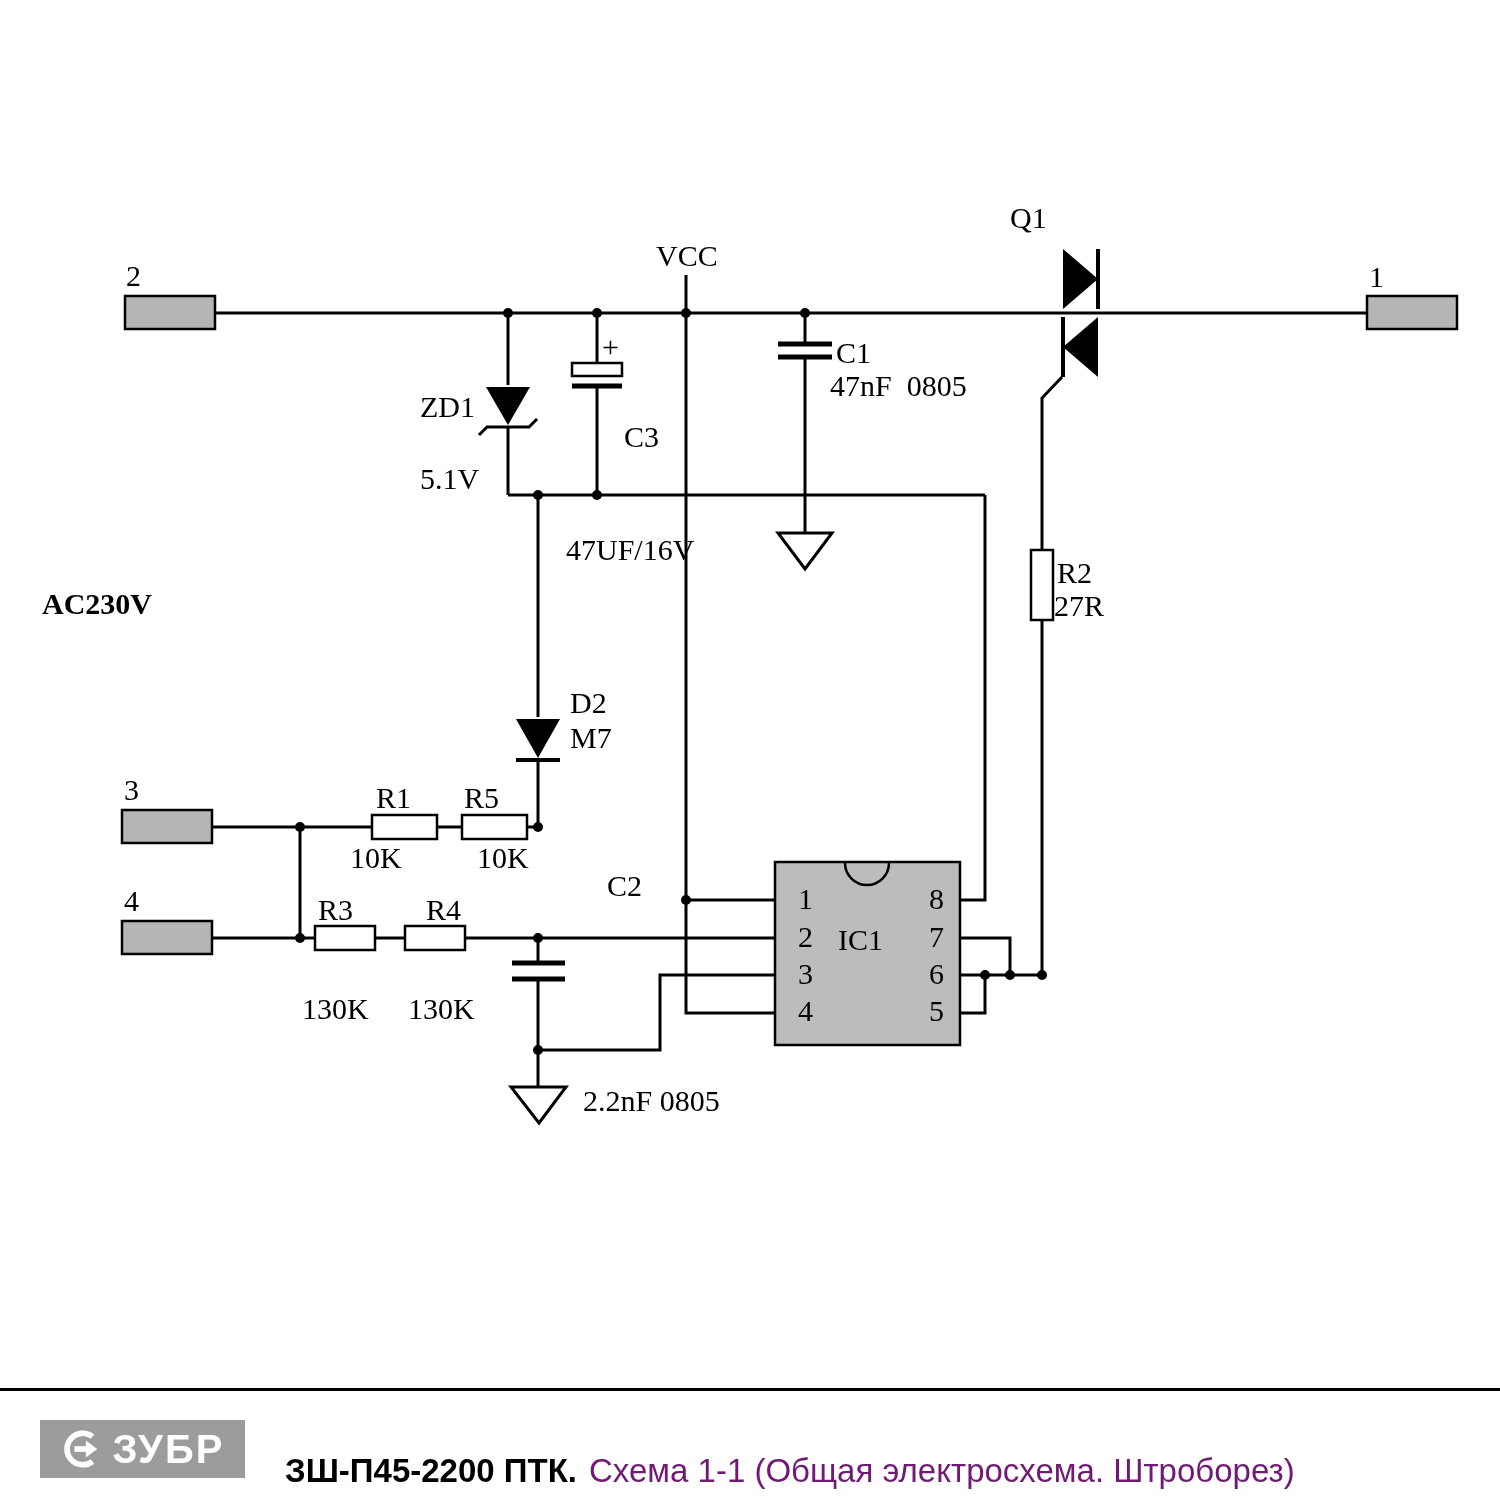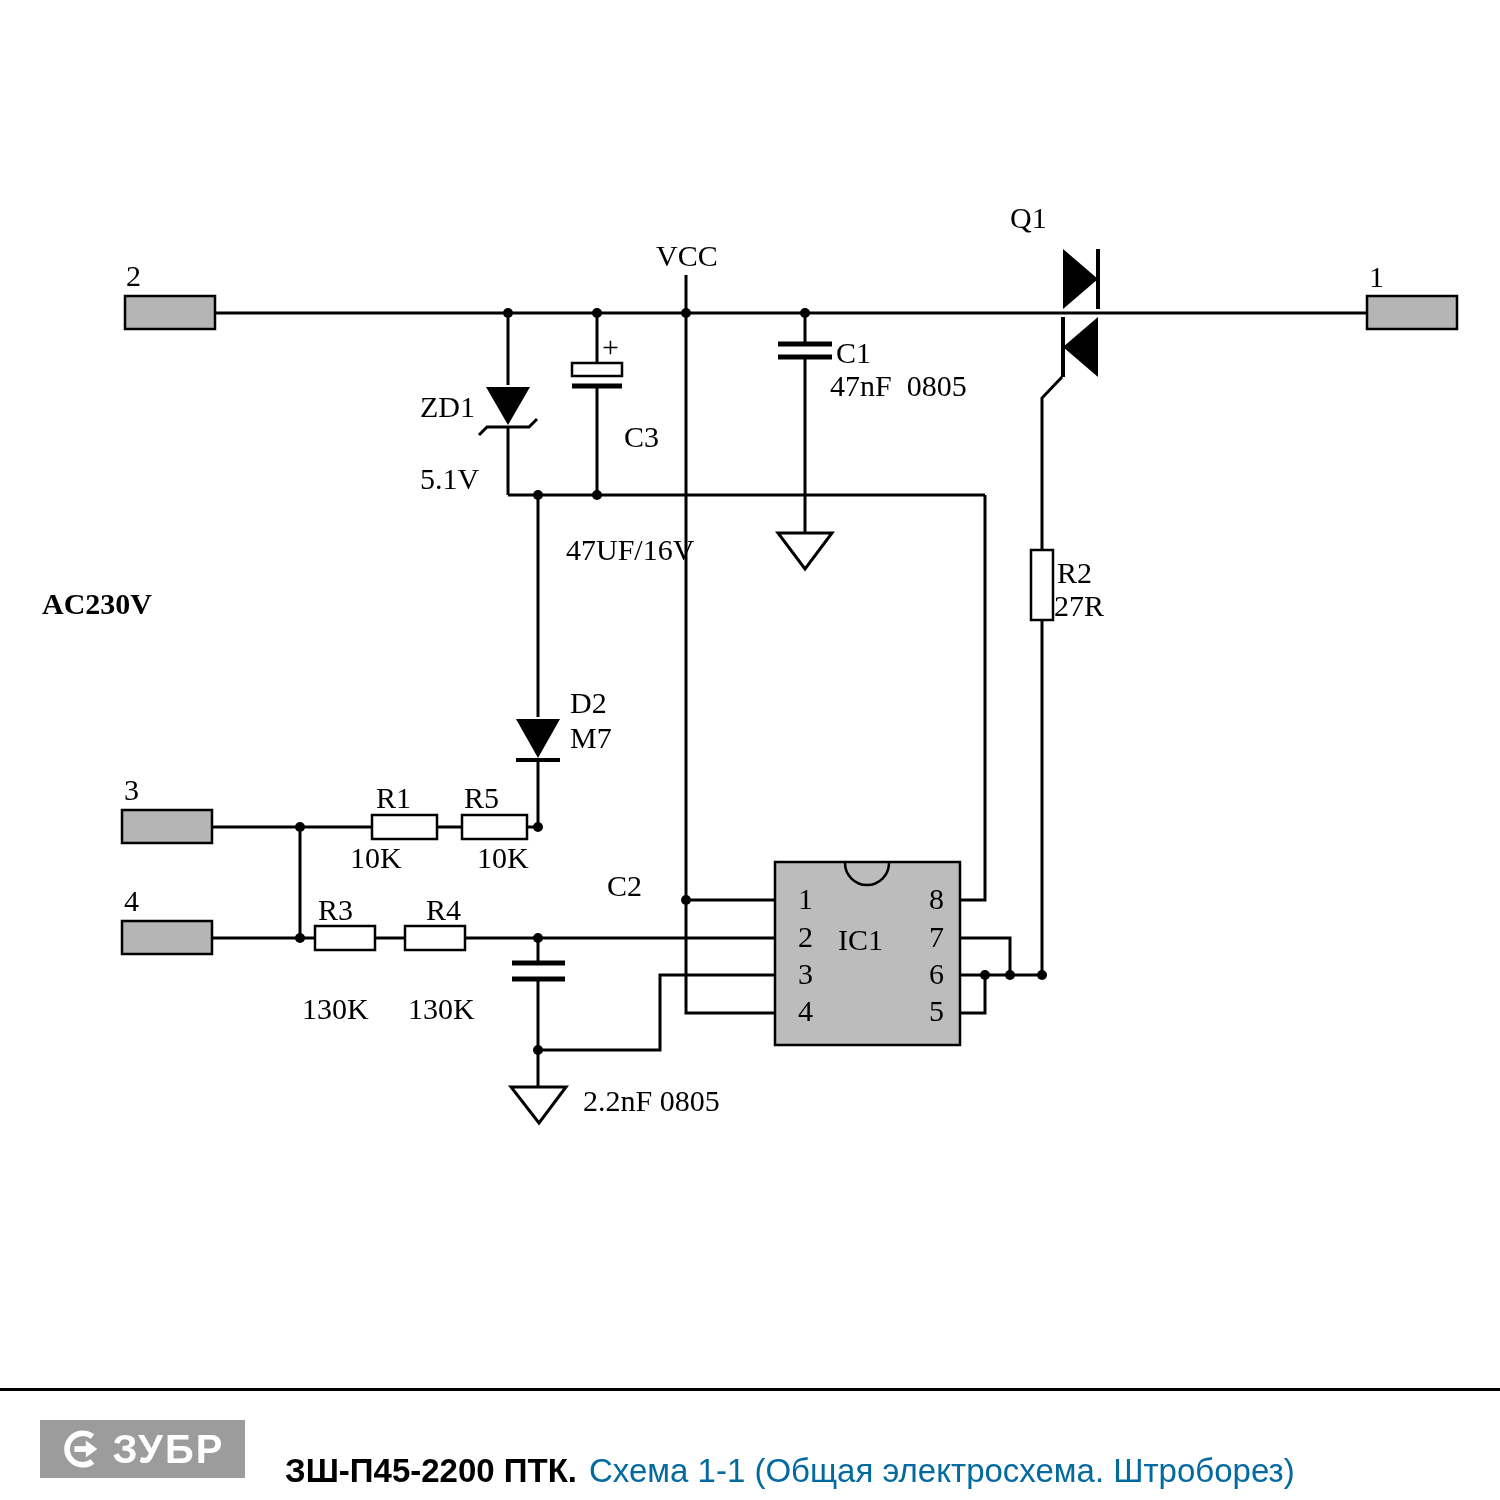--- a/index.html
+++ b/index.html
@@ -17,21 +17,21 @@
   .brand-badge{
     width:205px;height:58px;background:#9c9c9c;
     display:flex;align-items:center;justify-content:center;gap:10px;flex:0 0 auto;
   }
   .brand-text{
     color:#ffffff;font-weight:bold;font-size:40px;letter-spacing:2px;
     font-family:"Liberation Sans", sans-serif;line-height:1;
   }
   .footer-title{display:flex;align-items:baseline;gap:12px;white-space:nowrap;}
   .model{font-weight:bold;font-size:33px;color:#000;margin-top:45px;}
-  .subtitle{font-size:33px;color:#0369a1;}
+  .subtitle{font-size:33px;color:#701a75;}
 </style>
 </head>
 <body>
 
 <div class="schematic-wrap">
 <svg width="1500" height="1388" viewBox="0 0 1500 1388">
 
   <g stroke="#000" fill="none" stroke-width="3">
     <path d="M215 313 H1367"></path>
     <path d="M686 275 V1013 H775"></path>

